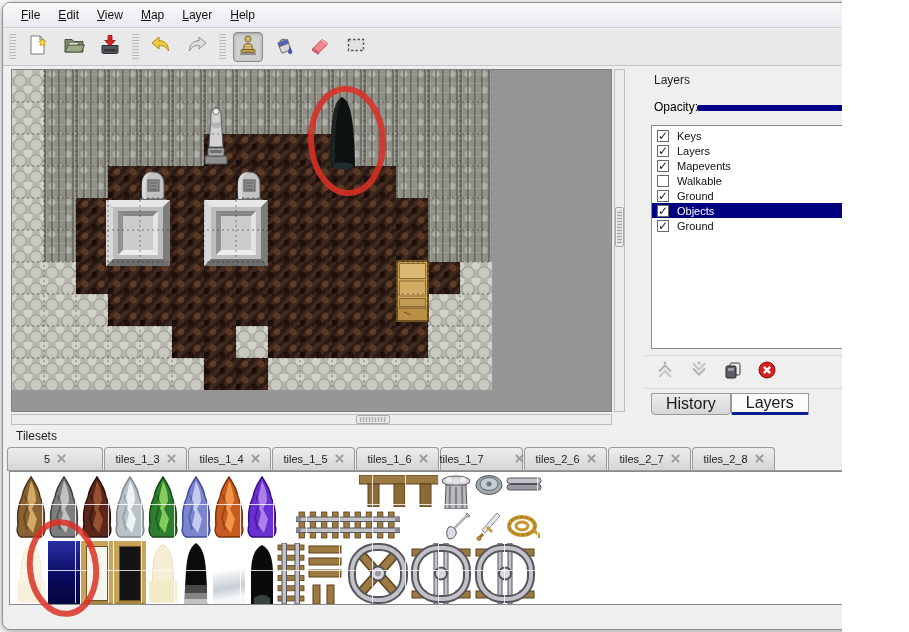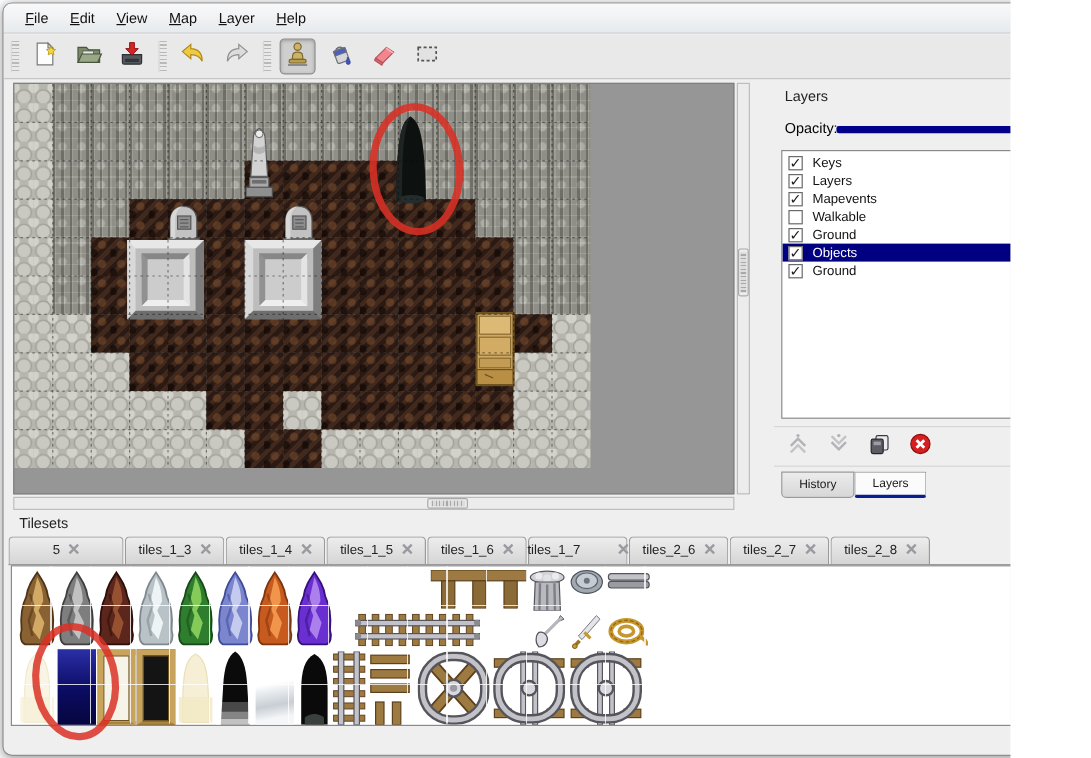--- a/index.html
+++ b/index.html
@@ -83,21 +83,21 @@
                 border:1px solid #8a8a8a; overflow:hidden; padding-top:2px; }
   .layer-row { position:relative; height:15px; display:flex; align-items:center; font-size:11px; color:#111; padding-left:5px; }
   .layer-row.selected { background:#000080; color:#fff; }
   .layer-check { width:12px; height:12px; background:#fff; border:1px solid #6a6a6a; margin-right:8px;
                  font-size:12px; line-height:10px; font-weight:bold; color:#1a1a1a; text-align:center; }
   #layer-toolbar { position:absolute; left:0; top:284px; width:100%; height:34px; border-top:1px solid #d6d6d6;
                    border-bottom:1px solid #d6d6d6; display:flex; align-items:center; padding-left:8px; gap:11px; }
   .dock-btn { width:23px; height:23px; display:flex; align-items:center; justify-content:center; }
   .dock-btn svg { width:20px; height:20px; }
   #dock-tabs { position:absolute; left:6px; top:322px; height:22px; display:flex; }
-  .south-tab { height:22px; padding:0 14px; font-size:10px; color:#1a1a1a; display:flex; align-items:center;
+  .south-tab { height:22px; padding:0 14px; font-size:16px; color:#1a1a1a; display:flex; align-items:center;
                background:linear-gradient(#ececec,#d7d7d7); border:1px solid #9a9a9a; border-radius:0 0 4px 4px; }
   .south-tab.active { background:#fbfbfb; border-bottom:3px solid #0a1f8f; border-radius:0 0 2px 2px; }
 
   
   #tilesets-dock { position:absolute; left:4px; top:424px; width:901px; height:186px; }
   #tileset-tabbar { position:absolute; left:0; top:17px; width:857px; height:27px; display:flex; align-items:flex-end;
                     border-bottom:1px solid #9a9a9a; }
   .n-tab { height:23px; padding:0 8px; margin-right:1px; font-size:11px; color:#222; display:flex; align-items:center; gap:7px;
            background:linear-gradient(#ededed,#d5d5d5); border:1px solid #9a9a9a; border-bottom:none; border-radius:4px 4px 0 0;
            justify-content:center; }

